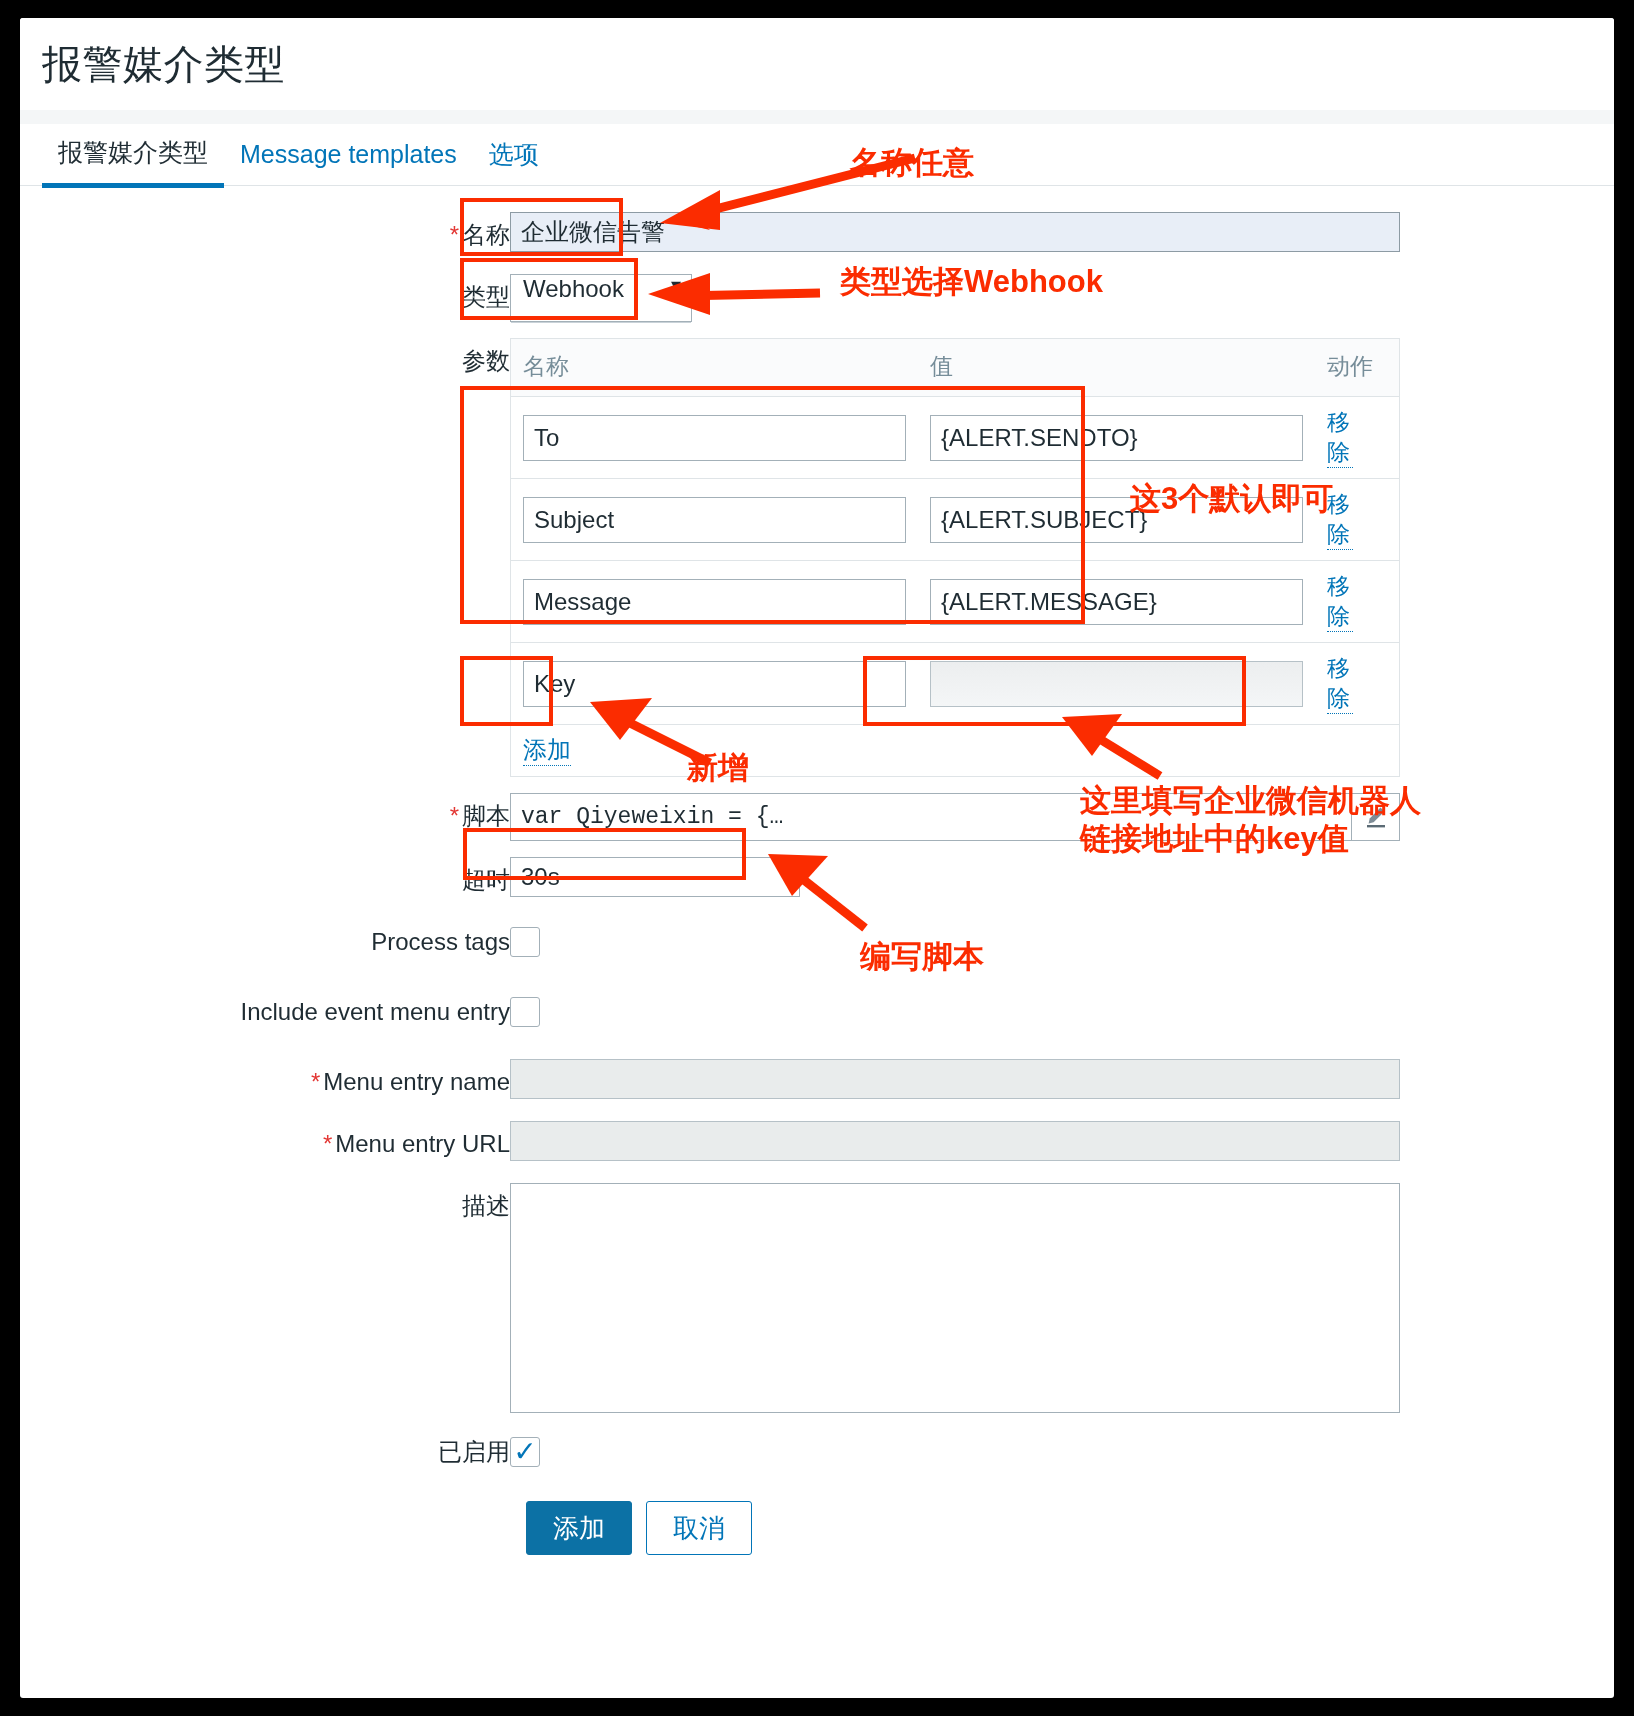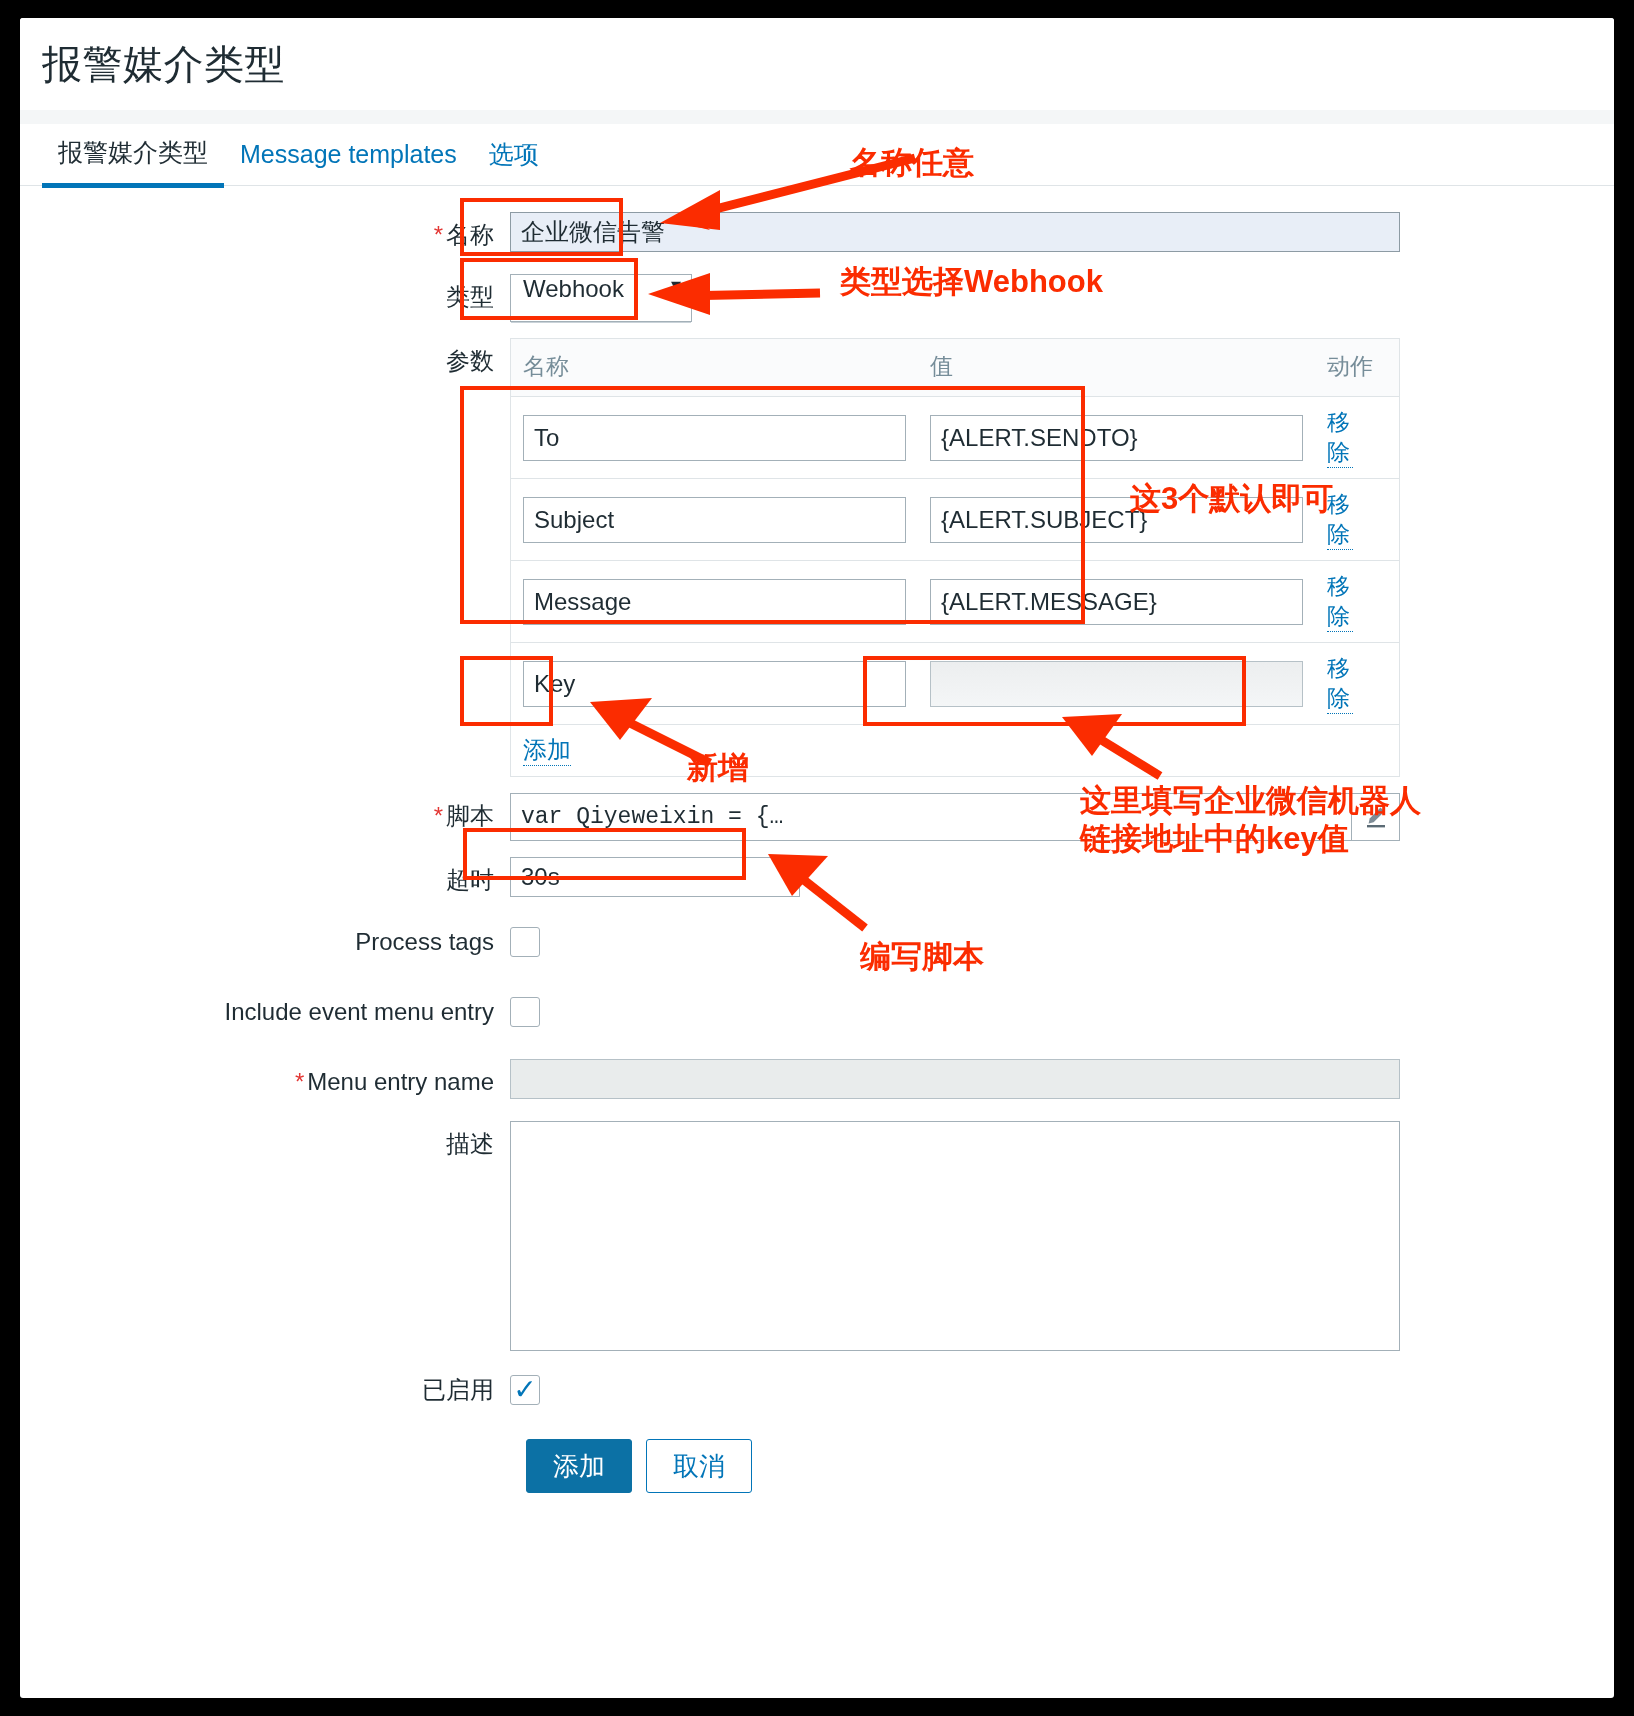--- a/index.html
+++ b/index.html
@@ -68,21 +68,20 @@
     position: relative;
   }
   .row {
     display: flex;
     align-items: flex-start;
     margin-bottom: 16px;
   }
   .lbl {
     width: 490px;
     text-align: right;
-    padding-right: 16px;
     font-size: 24px;
     color: #1f2c33;
     line-height: 46px;
     flex: 0 0 490px;
     white-space: nowrap;
   }
   .req { color: #e33734; margin-right: 3px; }
 
   .inp {
     height: 40px;
@@ -325,20 +324,24 @@
     <div class="row" style="margin-bottom:24px;">
       <div class="lbl">Include event menu entry</div>
       <div class="cbox"></div>
     </div>
 
     <div class="row">
       <div class="lbl"><span class="req">*</span><span>Menu entry name</span></div>
       <input class="inp disabled" style="width: 890px;" disabled="" value="">
     </div>
 
+    <div class="row">
+      <div class="lbl"><span class="req">*</span><span>Menu entry URL</span></div>
+      <input class="inp disabled" style="width: 890px;" disabled="" value="">
+    </div>
 
     <div class="row">
       <div class="lbl">描述</div>
       <textarea class="ta" style=""></textarea>
     </div>
 
     <div class="row" style="margin-bottom:0;">
       <div class="lbl">已启用</div>
       <div class="cbox">
           <span class="tick">✓</span>

